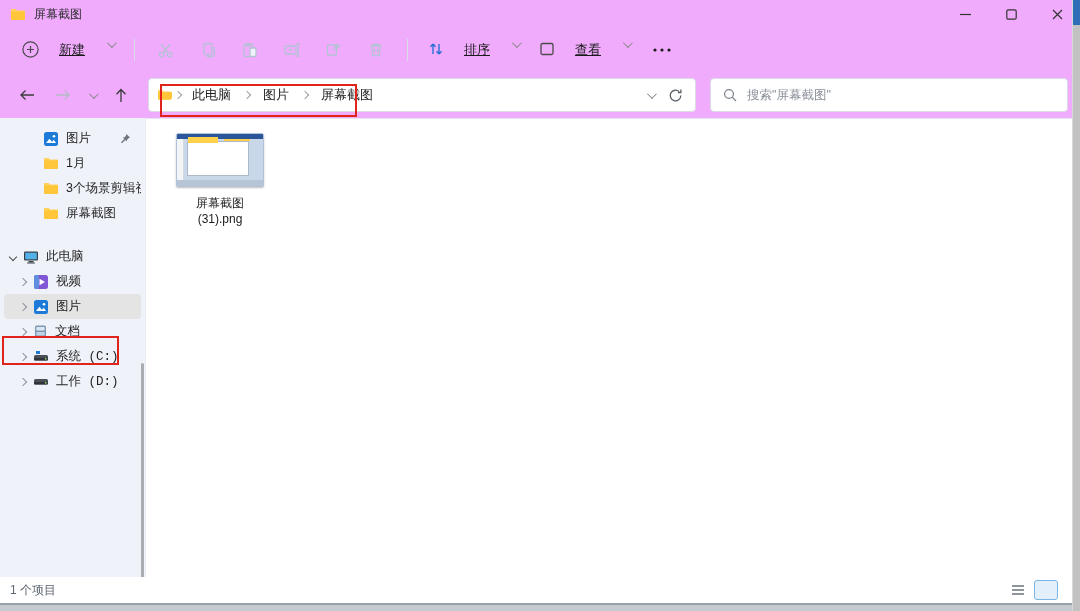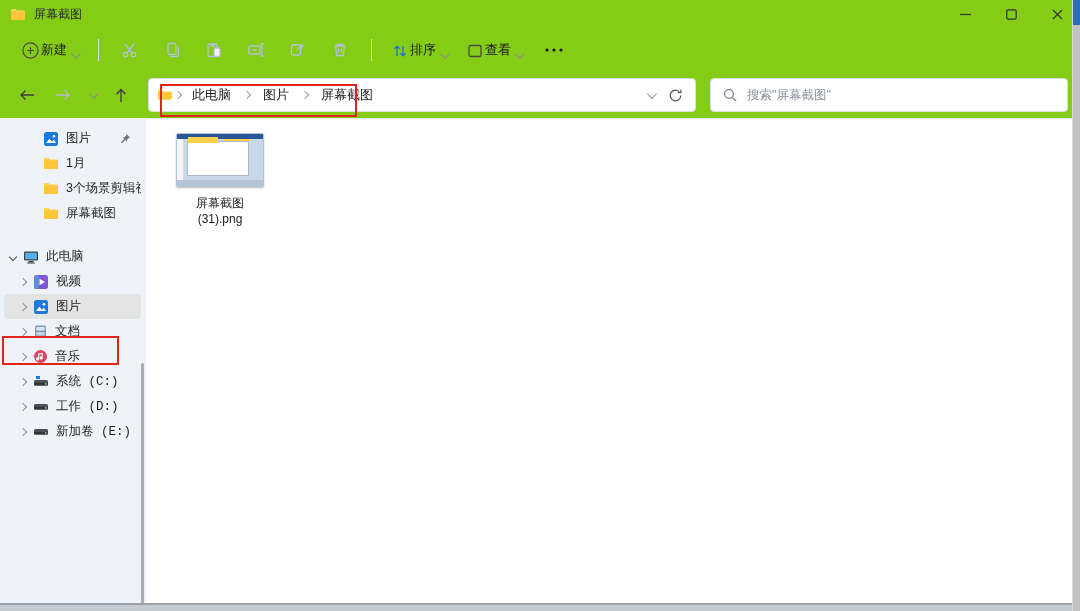--- a/index.html
+++ b/index.html
@@ -1,29 +1,29 @@
 <!DOCTYPE html>
 <html><head>
 <meta charset="utf-8">
 <style>
   * { margin:0; padding:0; box-sizing:border-box; }
   html,body { width:1080px; height:611px; overflow:hidden; }
   body { font-family:"Liberation Sans","DejaVu Sans",sans-serif; font-size:13px; color:#1b1b1b; background:#eff3f9; }
-  .app { position:relative; width:1080px; height:611px; background:#84cc16; display:flex; flex-direction:column; }
+  .app { position:relative; width:1080px; height:611px; background:#f0abfc; display:flex; flex-direction:column; }
 
   
   .titlebar { height:28px; display:flex; align-items:center; padding-left:10px; flex:0 0 auto; }
   .titlebar .title { margin-left:8px; font-size:12px; color:#2b2b2b; }
   .win-controls { margin-left:auto; display:flex; height:100%; }
   .win-btn { width:46px; height:100%; display:flex; align-items:center; justify-content:center; color:#333; font-size:13px; cursor:default; }
   .win-btn svg { display:block; }
 
   
   .toolbar { height:44px; display:flex; align-items:center; padding:0 14px; gap:4px; flex:0 0 auto; }
-  .tbtn { display:flex; align-items:flex-end; gap:2px; padding:6px 8px; border-radius:4px; color:#1b1b1b; }
+  .tbtn { display:flex; align-items:flex-start; gap:20px; padding:6px 8px; border-radius:4px; color:#1b1b1b;text-decoration:underline; }
   .tbtn .chev { margin-left:2px; }
   .icon-btn { width:38px; height:32px; display:flex; align-items:center; justify-content:center; border-radius:4px; }
   .tdivider { width:1px; height:22px; background:#d8dde3; margin:0 8px; }
   .chev { width:7px; height:7px; display:inline-block; border-right:1.4px solid #5a5a5a; border-bottom:1.4px solid #5a5a5a; transform:rotate(45deg) translateY(-2px); }
   .chev.light { border-color:#8a8a8a; }
   .more-dots { font-size:16px; letter-spacing:2px; color:#1b1b1b; padding:0 10px; }
 
   
   .addressrow { height:46px; display:flex; align-items:center; padding:0 12px; gap:6px; flex:0 0 auto; }
   .nav-btn { width:30px; height:30px; display:flex; align-items:center; justify-content:center; font-size:15px; color:#2b2b2b; border-radius:4px; }
@@ -368,30 +368,20 @@
             <svg width="15" height="15" viewBox="0 0 15 15">
               <rect x="2" y="1.5" width="11" height="12" rx="1.5" fill="#7f98b4"></rect>
               <rect x="3.3" y="3" width="8.4" height="3.6" rx="0.8" fill="#dde7f2"></rect>
               <rect x="3.3" y="8" width="8.4" height="3.6" rx="0.8" fill="#c3d2e2"></rect>
             </svg>
           </span>
         <span class="slabel">文档</span>
       </div>
 
 
-      <div class="side-item lvl-child">
-        <span class="schev right"></span>
-        <span>
-            <svg width="15" height="15" viewBox="0 0 15 15">
-              <circle cx="7.5" cy="7.5" r="6.5" fill="#d64564"></circle>
-              <path d="M9.8 3.8v5.1a1.6 1.6 0 1 1-1-1.5V5l-2.6.7v4.2a1.6 1.6 0 1 1-1-1.5V4.6z" fill="#fff"></path>
-            </svg>
-          </span>
-        <span class="slabel">音乐</span>
-      </div>
 
 
       <div class="side-item lvl-child">
         <span class="schev right"></span>
         <span>
             <svg width="16" height="13" viewBox="0 0 16 13">
               <rect x="3" y="1" width="4" height="3" fill="#1e7ad9"></rect>
               <rect x="1" y="5" width="14" height="5.5" rx="1.5" fill="#4a4f57"></rect>
               <rect x="1" y="8" width="14" height="2.5" rx="1" fill="#30343a"></rect>
               <circle cx="12.8" cy="8.9" r="0.8" fill="#9aeb6e"></circle>
@@ -405,31 +395,20 @@
         <span>
             <svg width="16" height="13" viewBox="0 0 16 13">
               <rect x="1" y="4" width="14" height="5.5" rx="1.5" fill="#4a4f57"></rect>
               <rect x="1" y="7" width="14" height="2.5" rx="1" fill="#30343a"></rect>
               <circle cx="12.8" cy="7.9" r="0.8" fill="#9aeb6e"></circle>
             </svg>
           </span>
         <span class="slabel">工作 (D:)</span>
       </div>
 
-      <div class="side-item lvl-child">
-        <span class="schev right"></span>
-        <span>
-            <svg width="16" height="13" viewBox="0 0 16 13">
-              <rect x="1" y="4" width="14" height="5.5" rx="1.5" fill="#4a4f57"></rect>
-              <rect x="1" y="7" width="14" height="2.5" rx="1" fill="#30343a"></rect>
-              <circle cx="12.8" cy="7.9" r="0.8" fill="#9aeb6e"></circle>
-            </svg>
-          </span>
-        <span class="slabel">新加卷 (E:)</span>
-      </div>
 
       <div class="side-gap"></div>
 
 
       <div class="side-scrollbar"></div>
     </div>
 
     <div class="content">
       <div class="file-tile">
         <div class="thumb">
@@ -440,20 +419,39 @@
           <div class="mstatus"></div>
         </div>
         <div class="file-name">
           <div>屏幕截图</div>
           <div>(31).png</div>
         </div>
       </div>
     </div>
   </div>
 
+  <div class="statusbar">
+    <span class="status-text">1 个项目</span>
+    <div class="view-toggles">
+      <div class="vt">
+        <svg width="14" height="12" viewBox="0 0 14 12">
+            <g stroke="#5f6771" stroke-width="1.4">
+              <line x1="1" y1="2" x2="13" y2="2"></line>
+              <line x1="1" y1="6" x2="13" y2="6"></line>
+              <line x1="1" y1="10" x2="13" y2="10"></line>
+            </g>
+          </svg>
+      </div>
+      <div class="vt active">
+        <svg width="13" height="12" viewBox="0 0 13 12">
+            <rect x="1.5" y="1.5" width="10" height="9" rx="1" fill="none" stroke="#4f5archives5e" stroke-width="1.6"></rect>
+          </svg>
+      </div>
+    </div>
+  </div>
 
   <div class="bottom-strip"></div>
 
   <div class="win-right-border"></div>
   <div class="bg-sliver">
       <div class="bg-title"></div>
     </div>
 
   <div class="anno anno-breadcrumb"></div>
   <div class="anno anno-sidebar"></div>

